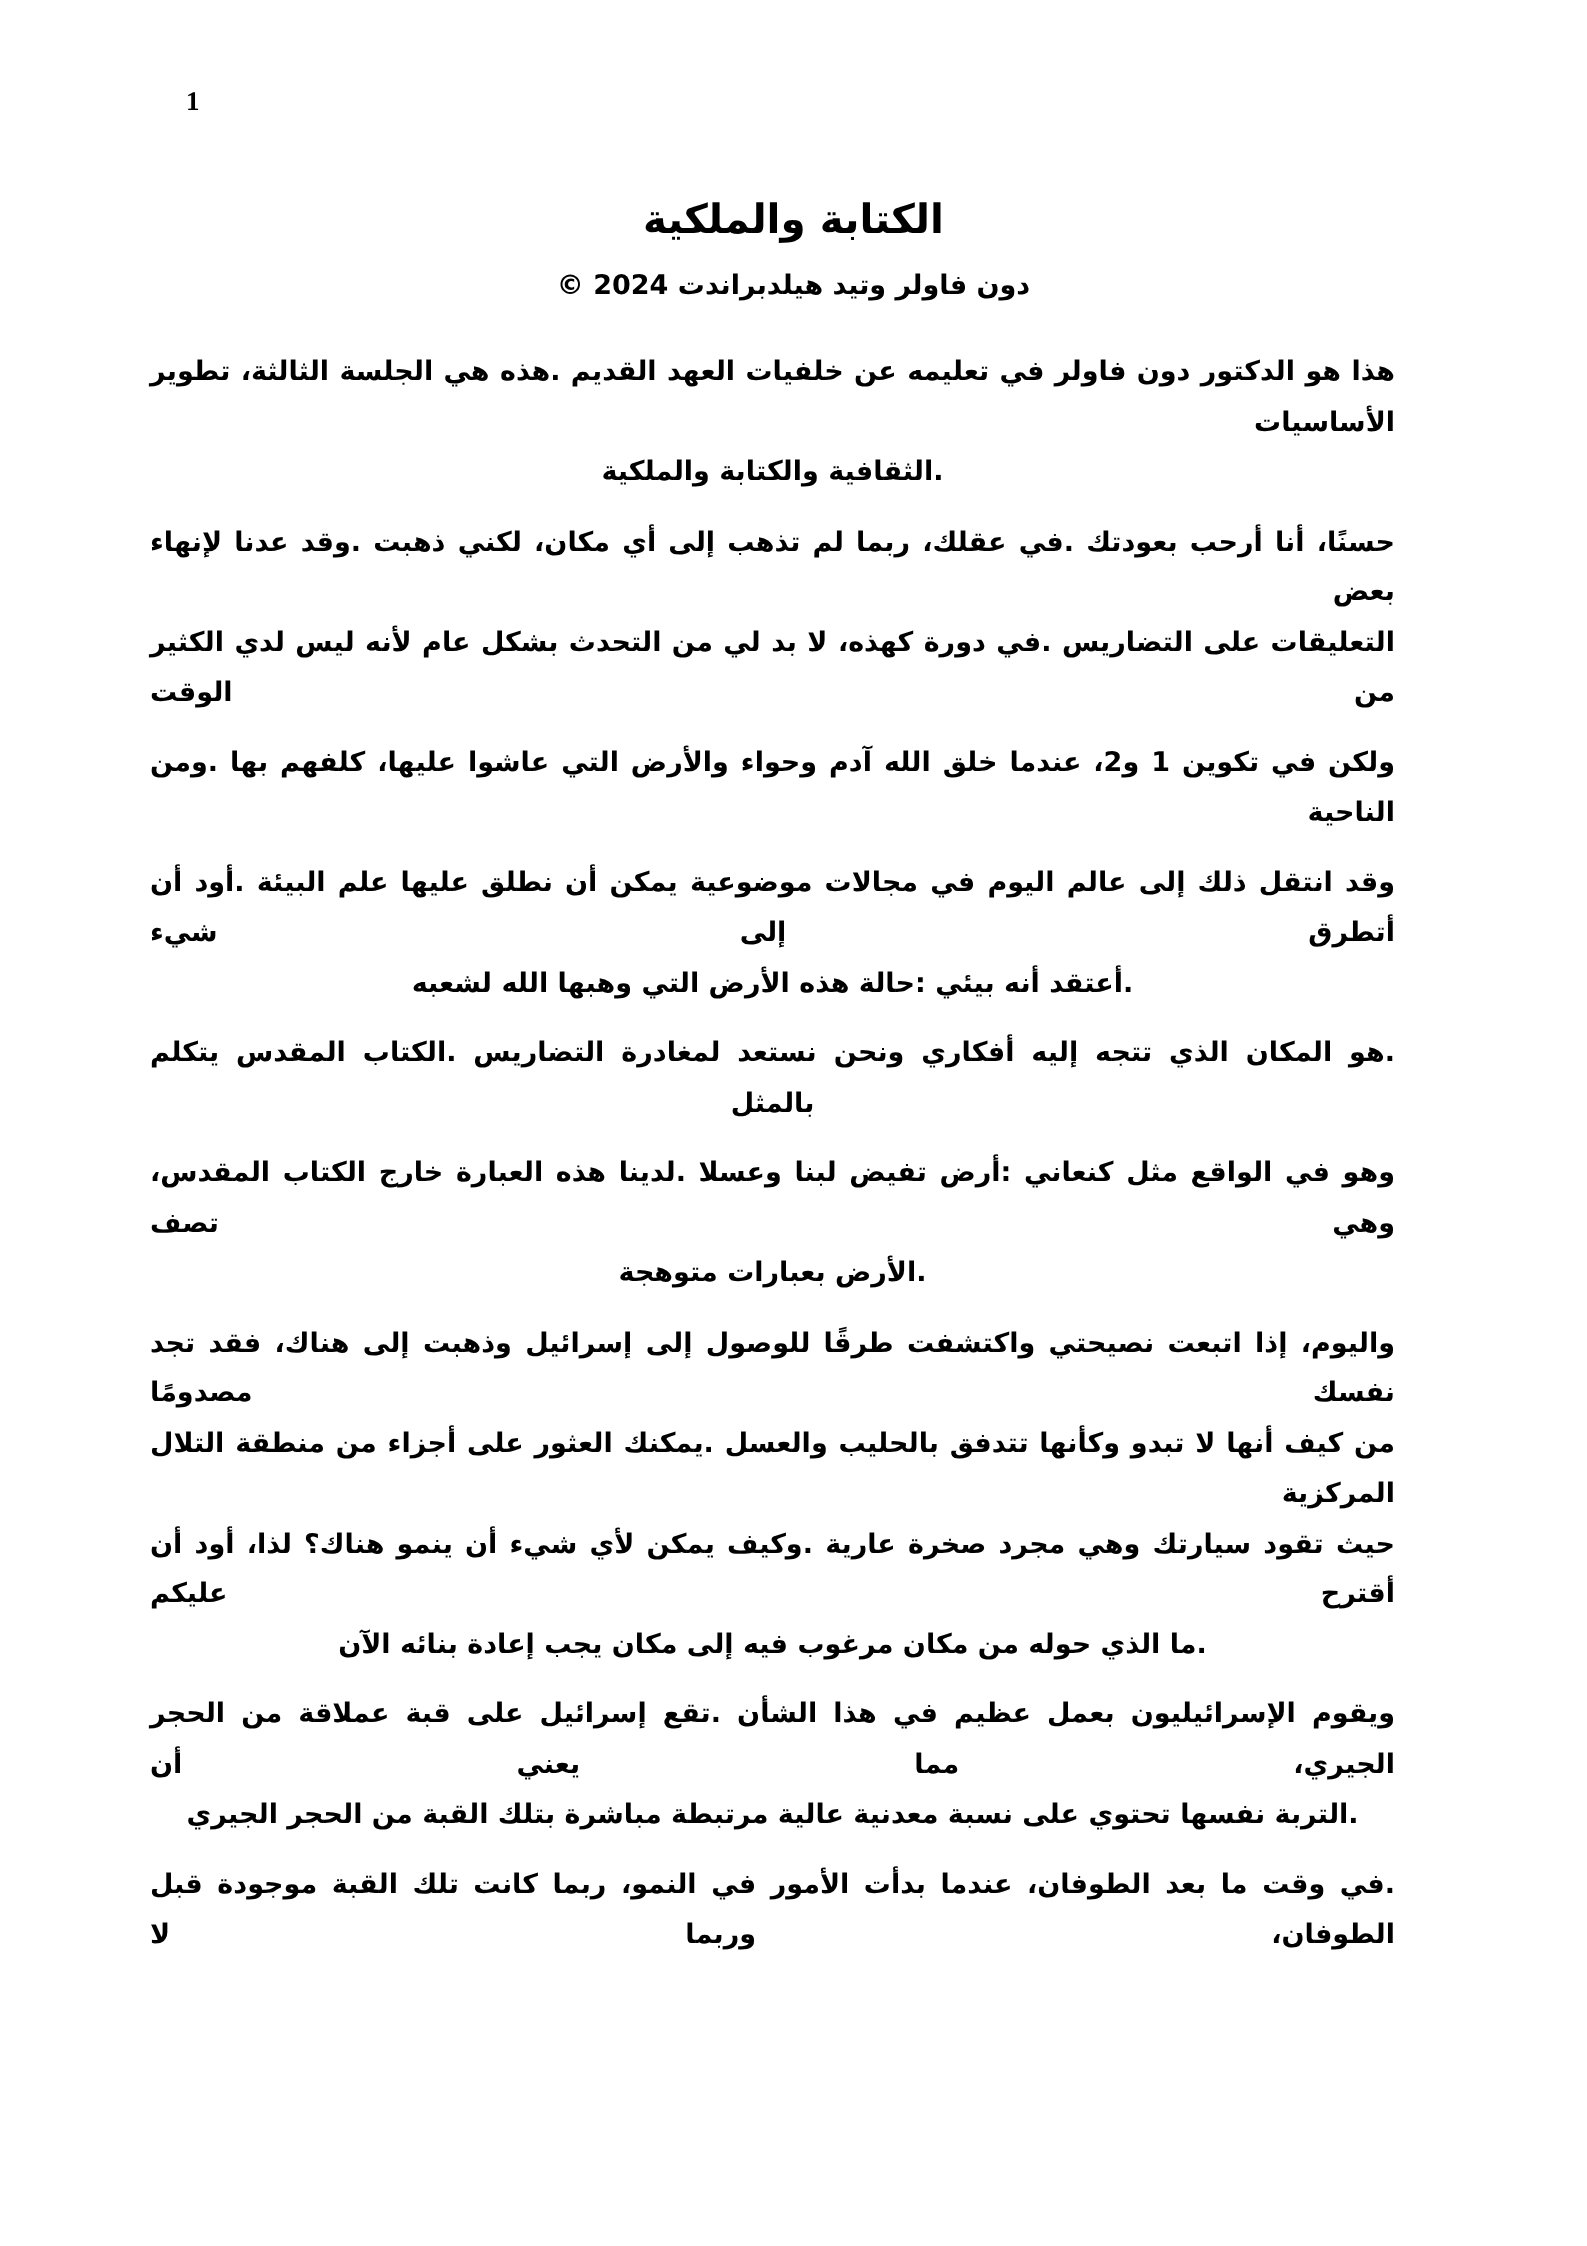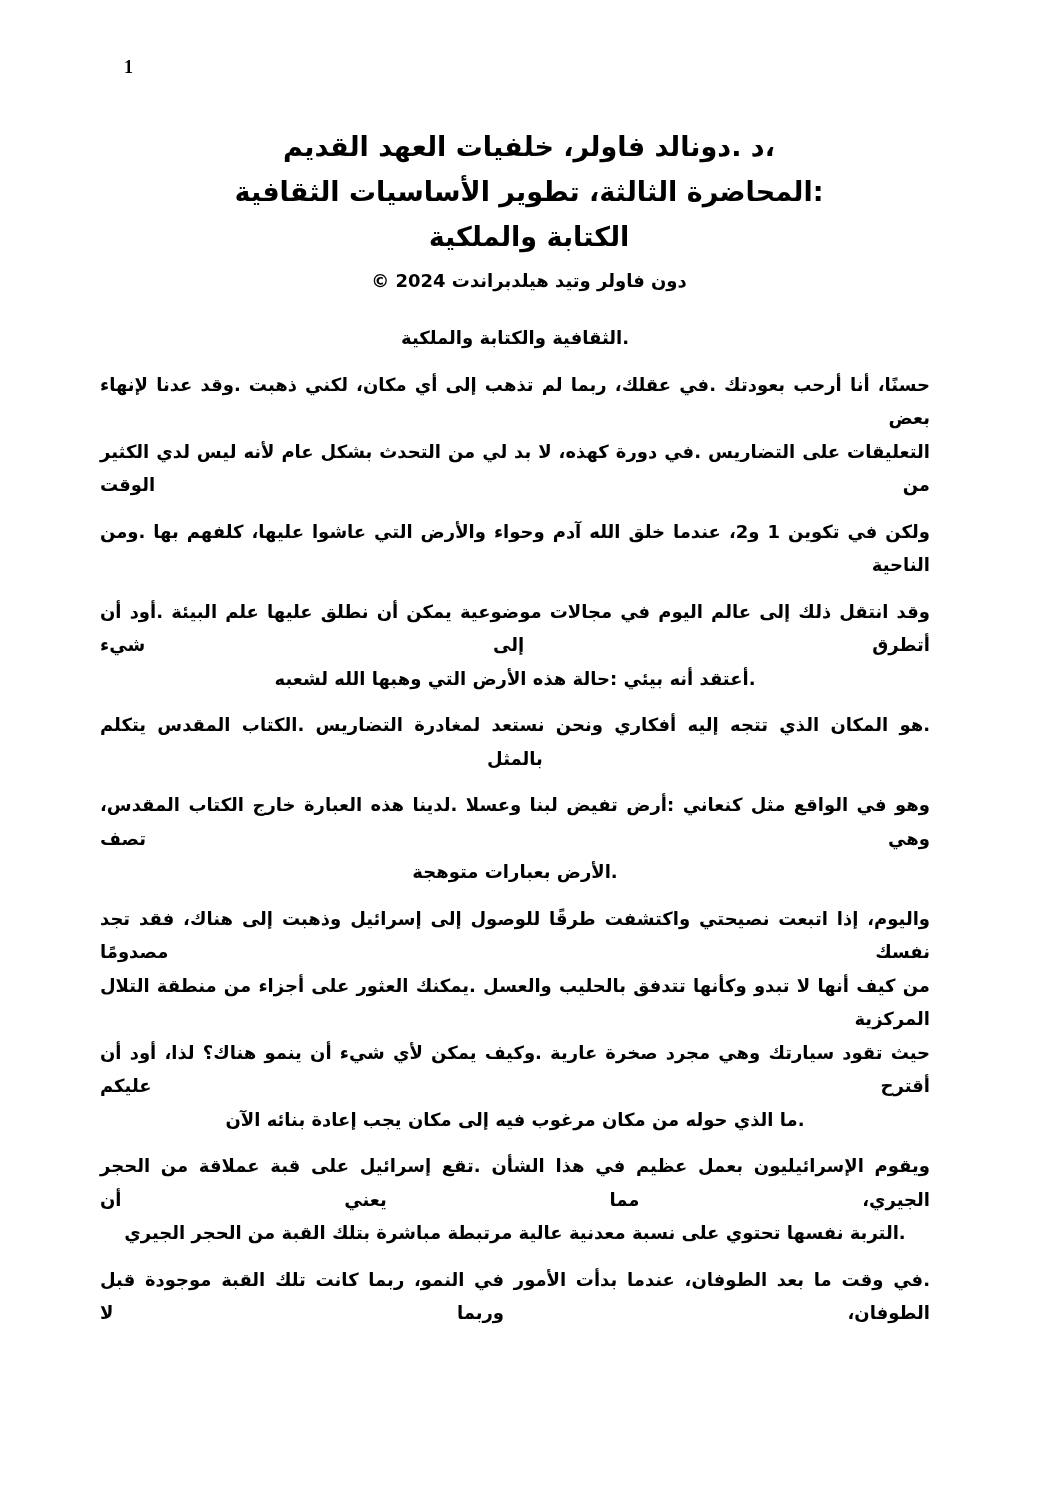--- a/index.html
+++ b/index.html
@@ -61,29 +61,28 @@
   }
 </style>
 </head>
 <body>
 
 <div class="page">
 
   <div class="page-number">1</div>
 
   <div class="title-block">
-    <div class="title-line">،د .دونالد فاولر، خلفيات العهد القديم</div>
-    <div class="title-line">:المحاضرة الثالثة، تطوير الأساسيات الثقافية</div>
     <div class="title-line">الكتابة والملكية</div>
     <div class="copyright-line">دون فاولر وتيد هيلدبراندت 2024 ©</div>
   </div>
 
   <div class="body-block">
 
     <div class="para">
+      <div class="line">هذا هو الدكتور دون فاولر في تعليمه عن خلفيات العهد القديم .هذه هي الجلسة الثالثة، تطوير الأساسيات</div>
       <div class="line last">.الثقافية والكتابة والملكية</div>
     </div>
 
     <div class="para">
       <div class="line">حسنًا، أنا أرحب بعودتك .في عقلك، ربما لم تذهب إلى أي مكان، لكني ذهبت .وقد عدنا لإنهاء بعض</div>
       <div class="line">التعليقات على التضاريس .في دورة كهذه، لا بد لي من التحدث بشكل عام لأنه ليس لدي الكثير من الوقت</div>
     </div>
 
     <div class="para">
       <div class="line">ولكن في تكوين 1 و2، عندما خلق الله آدم وحواء والأرض التي عاشوا عليها، كلفهم بها .ومن الناحية</div>

